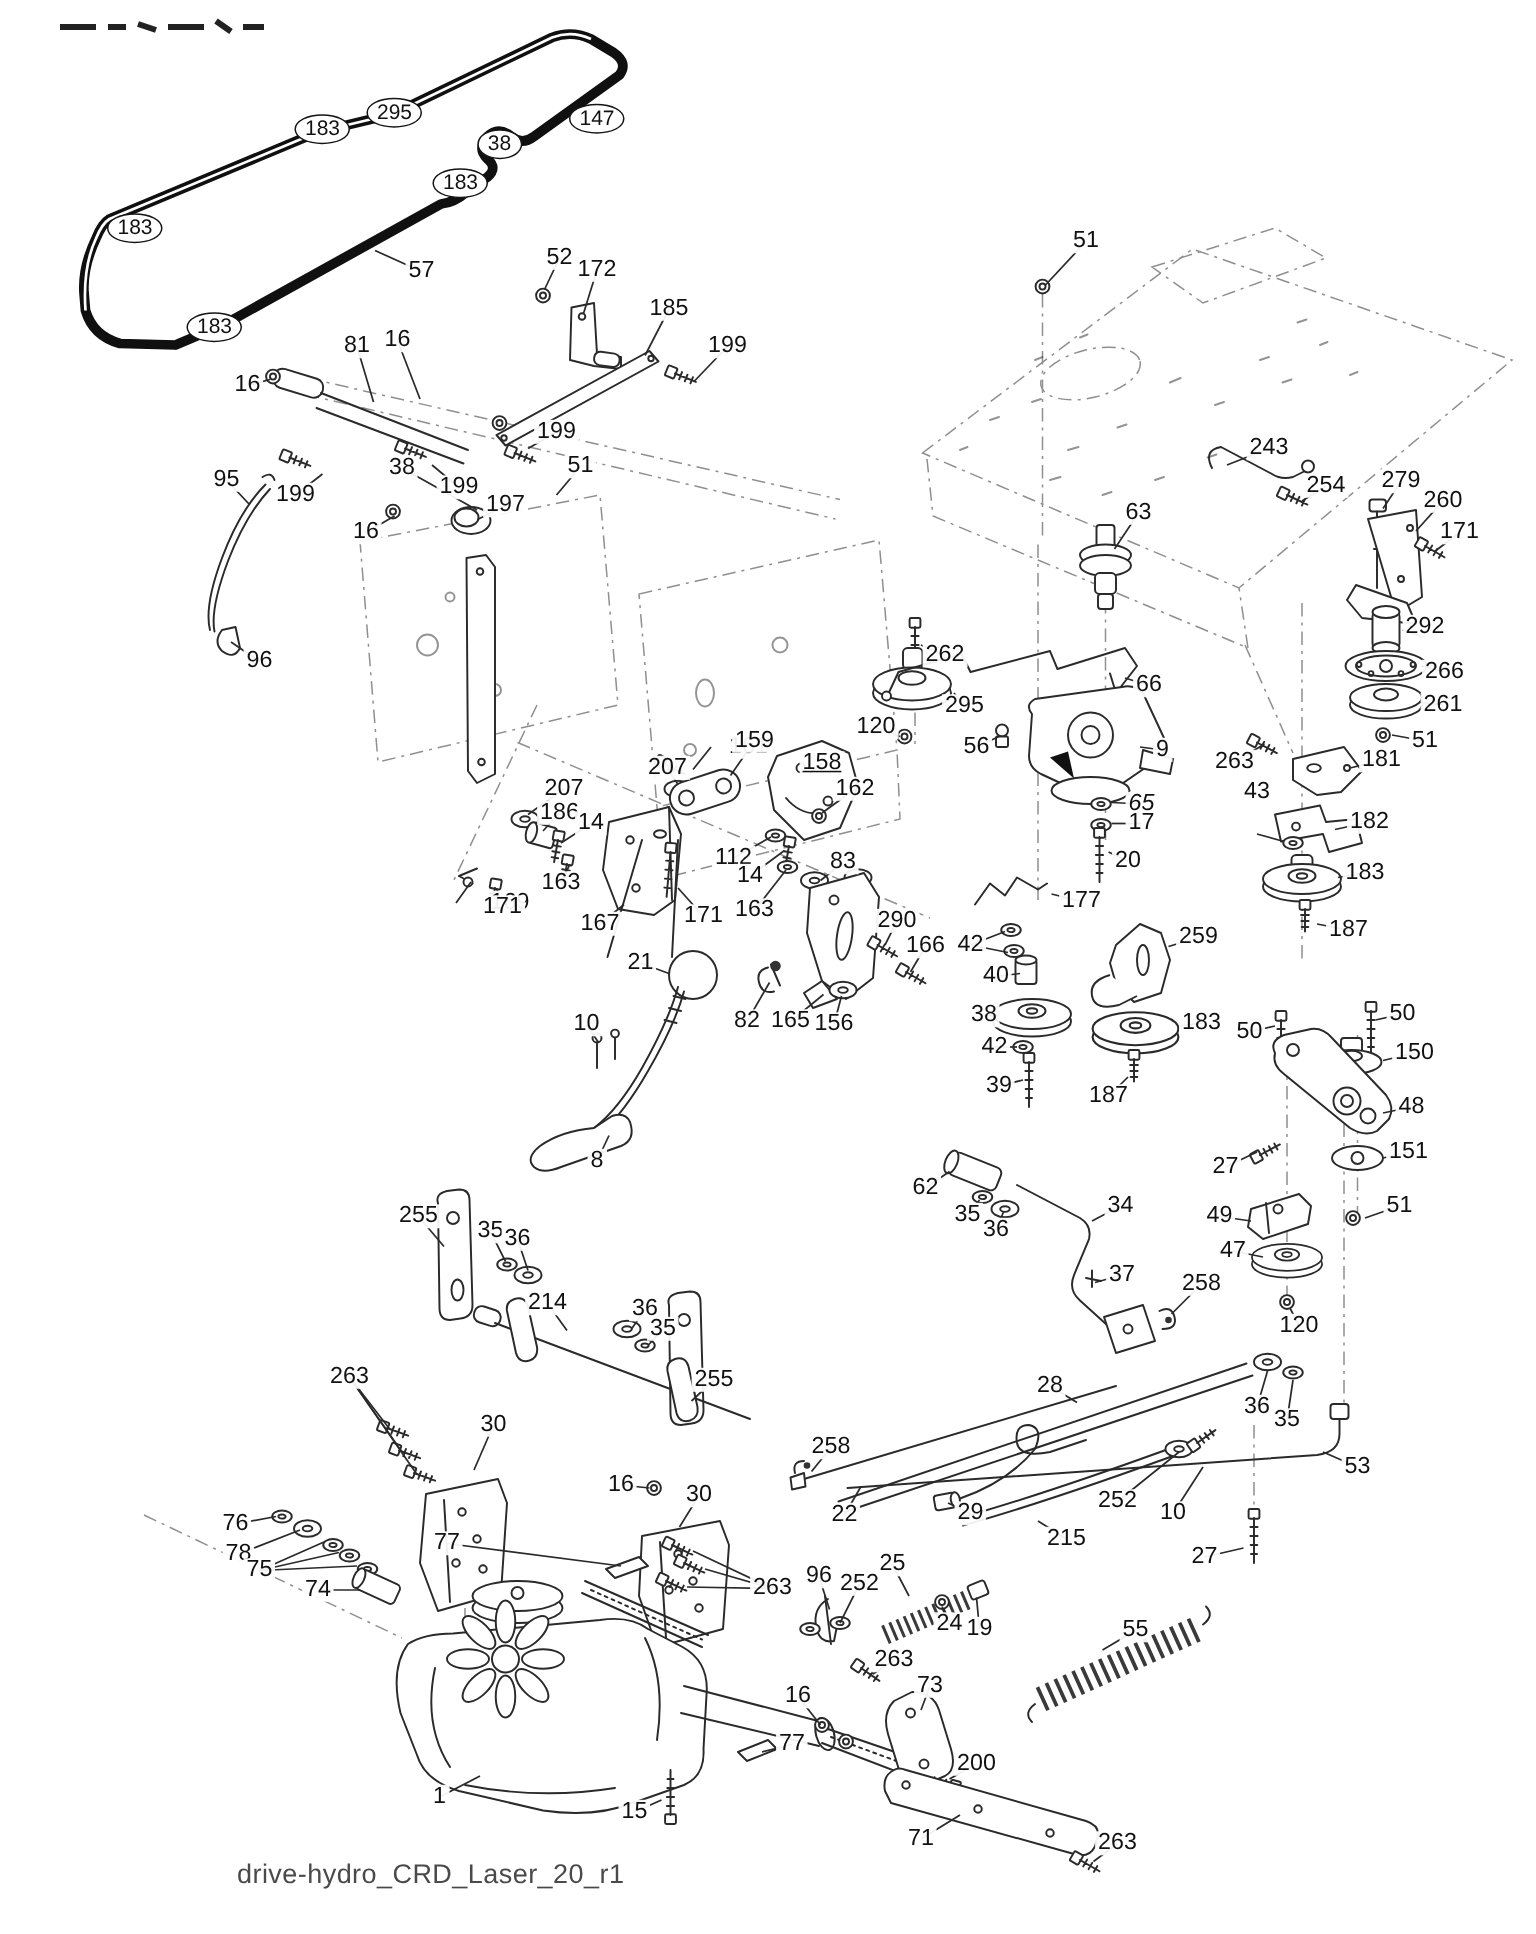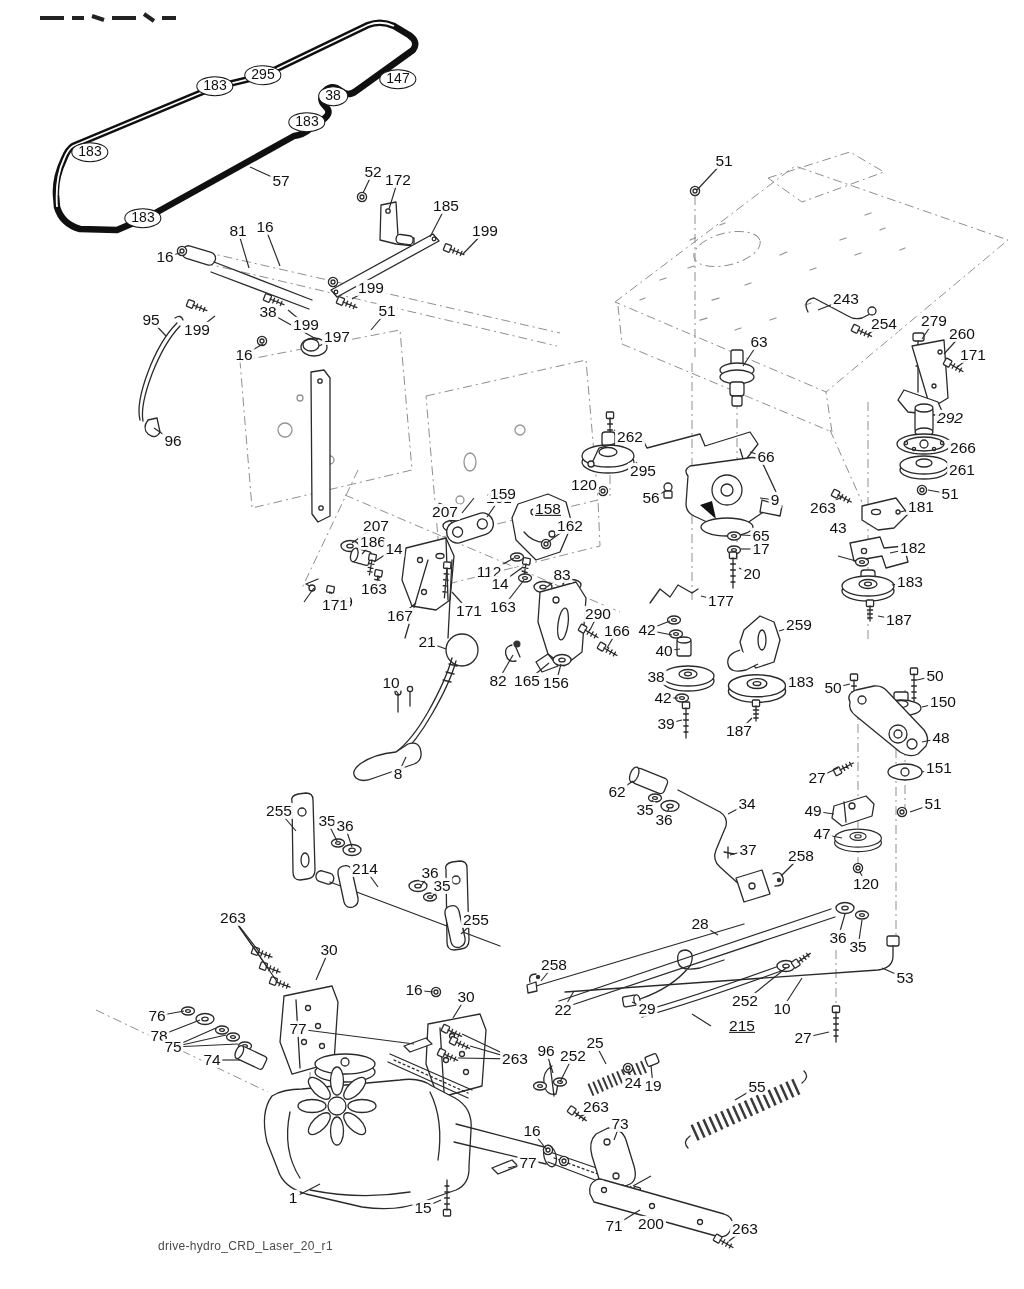--- a/index.html
+++ b/index.html
@@ -16,21 +16,21 @@
     font-size:15.5px; font-weight:400; color:#111;
     background:rgba(255,255,255,0.93); padding:0 2px; line-height:1.05;
     white-space:nowrap;
   }
   .callout.oval {
     border:1.8px solid #151515; border-radius:50%;
     padding:1px 6px 2px; font-size:14px; background:#fff;
   }
   .footer-label {
     position:absolute; left:158px; top:1239px; z-index:3;
-    font-size:12px; color:#4a4a4a; letter-spacing:0.3px;
+    font-size:18px; color:#4a4a4a; letter-spacing:0.3px;
   }
   
   .ln { fill:none; stroke:#2a2a2a; stroke-width:1.3; stroke-linejoin:round; stroke-linecap:round; }
   .fw { fill:#ffffff; stroke:#2a2a2a; stroke-width:1.3; stroke-linejoin:round; }
   .dash { fill:none; stroke:#8f8f8f; stroke-width:1; stroke-dasharray:9 4 2 4; }
   .belt { fill:none; stroke:#101010; stroke-width:6.5; stroke-linejoin:round; }
   .beltsplit { fill:none; stroke:#ffffff; stroke-width:1.8; }
   .coil { fill:none; stroke:#3a3a3a; }
   .leaders line { stroke:#2a2a2a; stroke-width:1.15; }
 </style>
@@ -624,25 +624,25 @@
       <div class="callout" style="left: 934px; top: 321px;">279</div>
       <div class="callout" style="left: 962px; top: 334px;">260</div>
       <div class="callout" style="left: 973px; top: 355px;">171</div>
       <div class="callout" style="left: 759px; top: 342px;">63</div>
       <div class="callout" style="left: 630px; top: 437px;">262</div>
       <div class="callout" style="left: 643px; top: 471px;">295</div>
       <div class="callout" style="left: 584px; top: 485px;">120</div>
       <div class="callout" style="left: 651px; top: 498px;">56</div>
       <div class="callout" style="left: 766px; top: 457px;">66</div>
       <div class="callout" style="left: 775px; top: 500px;">9</div>
-      <div class="callout" style="left: 761px; top: 536px;">65</div>
+      <div class="callout" style="left: 761px; top: 536px; font-style: italic;">65</div>
       <div class="callout" style="left: 761px; top: 549px;">17</div>
       <div class="callout" style="left: 752px; top: 574px;">20</div>
       <div class="callout" style="left: 823px; top: 508px;">263</div>
-      <div class="callout" style="left: 950px; top: 418px; font-style: italic;">292</div>
+      <div class="callout" style="left: 950px; top: 418px;">292</div>
       <div class="callout" style="left: 963px; top: 448px;">266</div>
       <div class="callout" style="left: 962px; top: 470px;">261</div>
       <div class="callout" style="left: 950px; top: 494px;">51</div>
       <div class="callout" style="left: 921px; top: 507px;">181</div>
       <div class="callout" style="left: 913px; top: 548px;">182</div>
       <div class="callout" style="left: 838px; top: 528px;">43</div>
       <div class="callout" style="left: 910px; top: 582px;">183</div>
       <div class="callout" style="left: 899px; top: 620px;">187</div>
       <div class="callout" style="left: 499px; top: 498px;">161</div>
       <div class="callout" style="left: 503px; top: 494px;">159</div>
@@ -705,21 +705,21 @@
       <div class="callout" style="left: 801px; top: 856px;">258</div>
       <div class="callout" style="left: 700px; top: 924px;">28</div>
       <div class="callout" style="left: 838px; top: 938px;">36</div>
       <div class="callout" style="left: 858px; top: 947px;">35</div>
       <div class="callout" style="left: 905px; top: 978px;">53</div>
       <div class="callout" style="left: 554px; top: 965px;">258</div>
       <div class="callout" style="left: 563px; top: 1010px;">22</div>
       <div class="callout" style="left: 647px; top: 1009px;">29</div>
       <div class="callout" style="left: 745px; top: 1001px;">252</div>
       <div class="callout" style="left: 782px; top: 1009px;">10</div>
-      <div class="callout" style="left: 742px; top: 1026px; text-decoration: underline;">215</div>
+      <div class="callout" style="left: 711px; top: 1026px;">215</div>
       <div class="callout" style="left: 414px; top: 990px;">16</div>
       <div class="callout" style="left: 466px; top: 997px;">30</div>
       <div class="callout" style="left: 157px; top: 1016px;">76</div>
       <div class="callout" style="left: 159px; top: 1036px;">78</div>
       <div class="callout" style="left: 173px; top: 1047px;">75</div>
       <div class="callout" style="left: 212px; top: 1060px;">74</div>
       <div class="callout" style="left: 298px; top: 1029px;">77</div>
       <div class="callout" style="left: 515px; top: 1059px;">263</div>
       <div class="callout" style="left: 546px; top: 1051px;">96</div>
       <div class="callout" style="left: 573px; top: 1056px;">252</div>
@@ -727,19 +727,19 @@
       <div class="callout" style="left: 633px; top: 1083px;">24</div>
       <div class="callout" style="left: 653px; top: 1086px;">19</div>
       <div class="callout" style="left: 757px; top: 1087px;">55</div>
       <div class="callout" style="left: 596px; top: 1107px;">263</div>
       <div class="callout" style="left: 620px; top: 1124px;">73</div>
       <div class="callout" style="left: 532px; top: 1131px;">16</div>
       <div class="callout" style="left: 528px; top: 1163px;">77</div>
       <div class="callout" style="left: 803px; top: 1038px;">27</div>
       <div class="callout" style="left: 293px; top: 1198px;">1</div>
       <div class="callout" style="left: 423px; top: 1208px;">15</div>
-      <div class="callout" style="left: 651px; top: 1176px; margin-top: 48px;">200</div>
+      <div class="callout" style="left: 651px; top: 1176px;">200</div>
       <div class="callout" style="left: 614px; top: 1226px;">71</div>
       <div class="callout" style="left: 745px; top: 1229px;">263</div>
     </div>
 
   <div class="footer-label">drive-hydro_CRD_Laser_20_r1</div>
 </div>
 
 </body></html>

